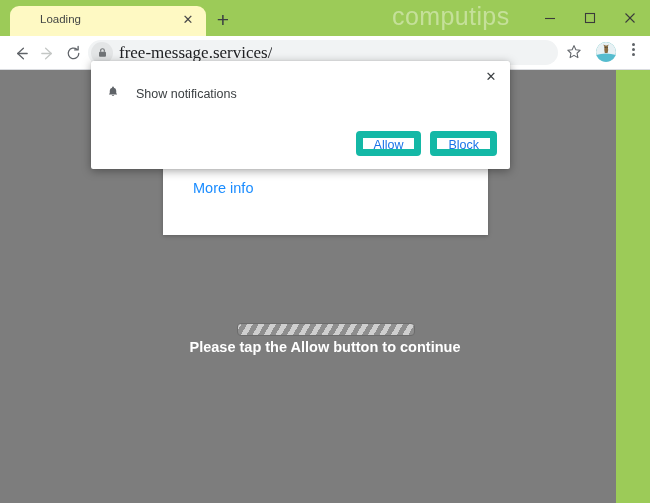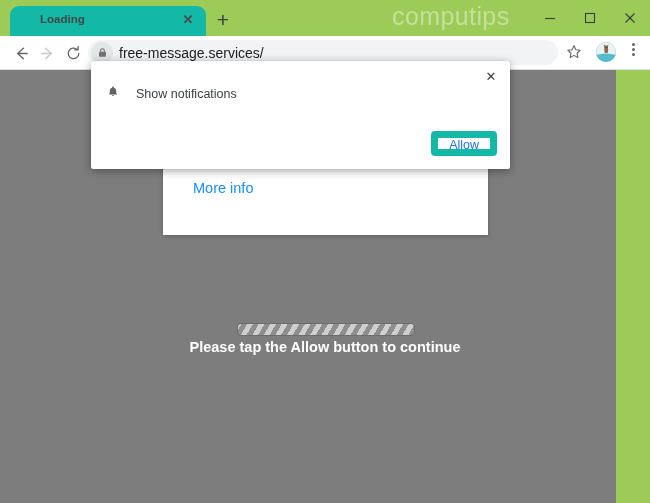--- a/index.html
+++ b/index.html
@@ -38,24 +38,23 @@
     color: #c5e09a;
     letter-spacing: 0.4px;
     user-select: none;
   }
   .tab {
     position: absolute;
     left: 10px;
     top: 6px;
     width: 196px;
     height: 30px;
-    background: #14b8a6;
+    background: #fef9c3;
     border-radius: 9px 9px 0 0;
     box-shadow: 0 0 0 0 rgba(0,0,0,0);
-    font-weight: bold;
   }
   .tab-label {
     position: absolute;
     left: 30px;
     top: 7px;
     font-size: 11.5px;
     color: #444746;
     white-space: nowrap;
   }
   .tab-close {
@@ -137,24 +136,25 @@
     border-radius: 50%;
     background: #e3e5e6;
     display: flex;
     align-items: center;
     justify-content: center;
     flex: none;
     cursor: pointer;
   }
   .url {
     margin-left: 6px;
-    font-size: 14px;
+    font-size: 17px;
     color: #202124;
     white-space: nowrap;
     overflow: hidden;
+    font-family: Liberation Serif, serif;
   }
   .star {
     position: absolute;
     left: 566px;
     top: 8px;
     cursor: pointer;
   }
   .avatar {
     position: absolute;
     left: 596px;
@@ -433,16 +433,17 @@
         <svg width="14" height="14" viewBox="0 0 16 16" aria-hidden="true">
           <path d="M8 1.6 a1 1 0 0 1 1 1 v0.5 a3.6 3.6 0 0 1 2.7 3.5 v2.6 l1 1.6 h-9.4 l1-1.6 V6.6 A3.6 3.6 0 0 1 7 3.1 V2.6 a1 1 0 0 1 1-1 z" fill="#5f6368"></path>
           <path d="M6.6 11.6 a1.45 1.45 0 0 0 2.8 0 z" fill="#5f6368"></path>
         </svg>
       </span>
       <span class="perm-row-label">Show notifications</span>
     </div>
 
     <div class="perm-actions">
       <button class="perm-btn">Allow</button>
+      <button class="perm-btn">Block</button>
     </div>
   </div>
 
 </div>
 
 </body></html>

